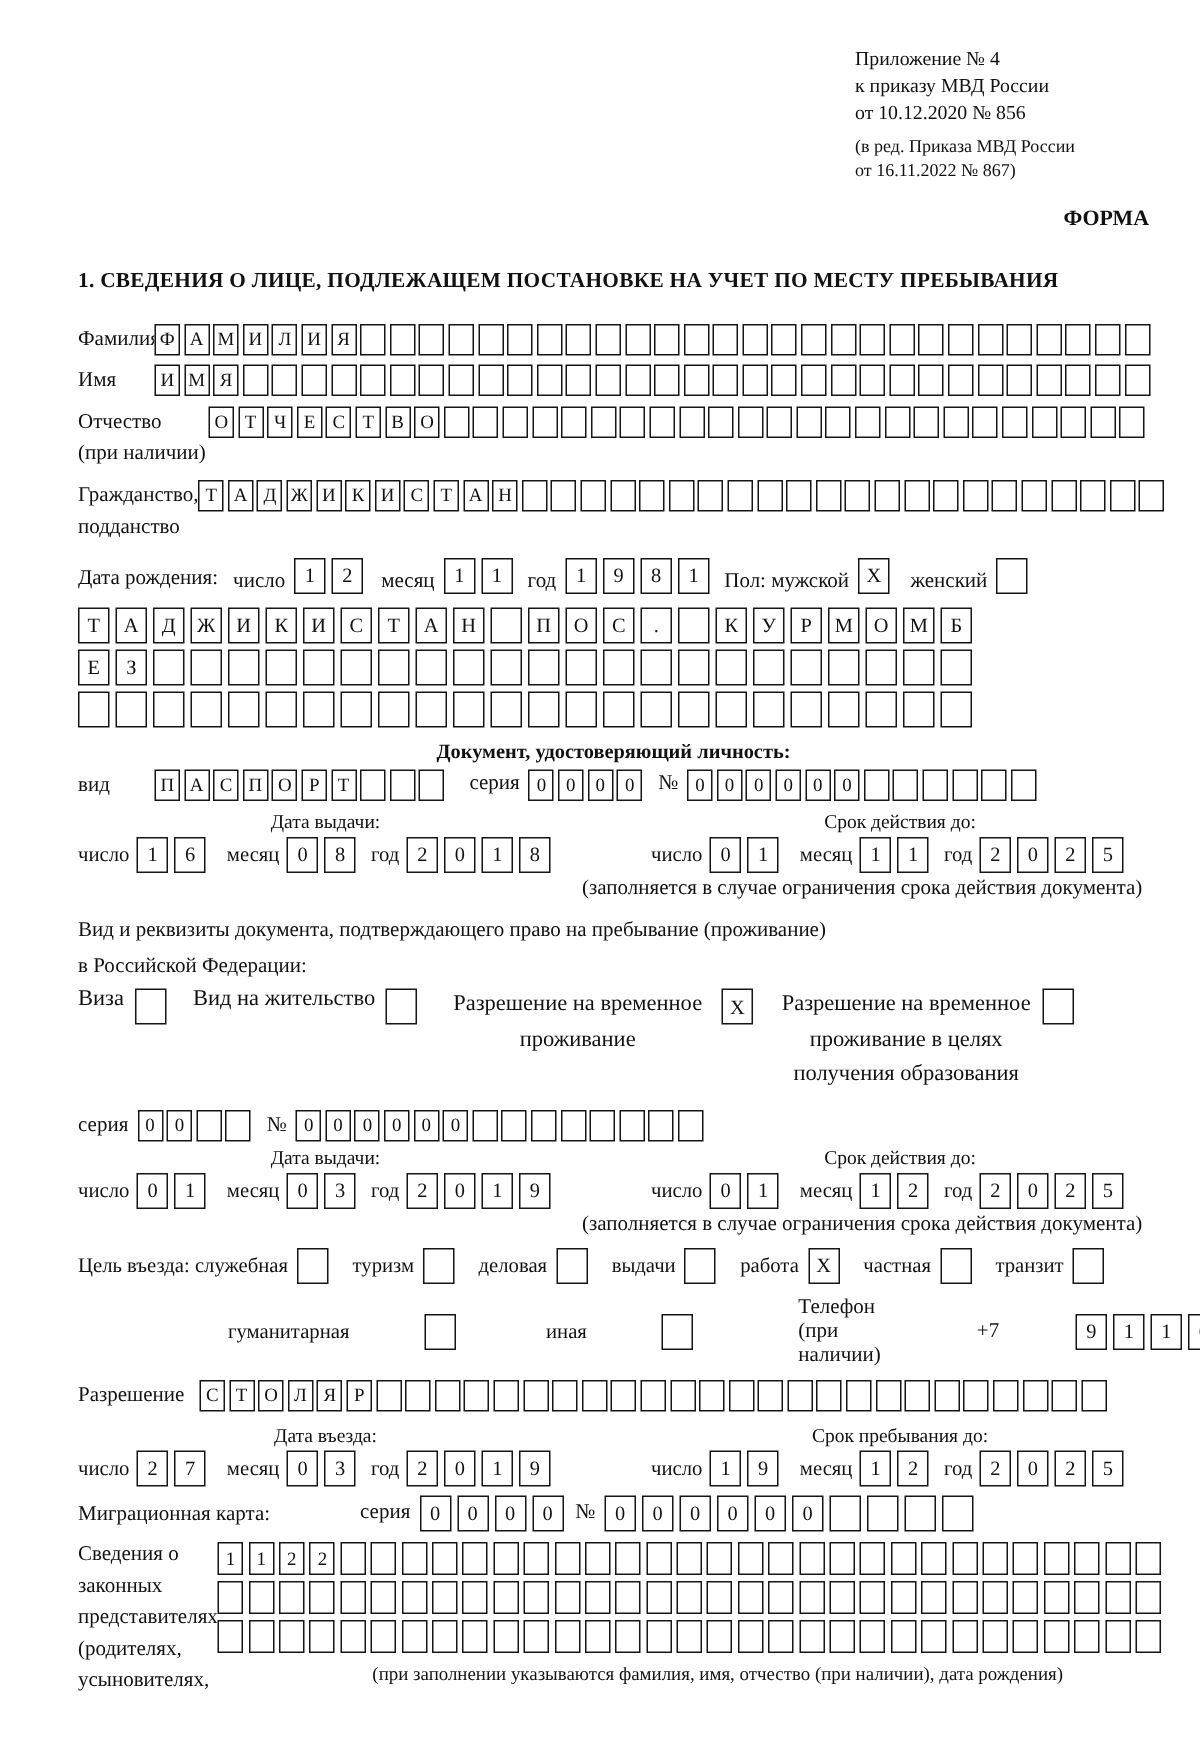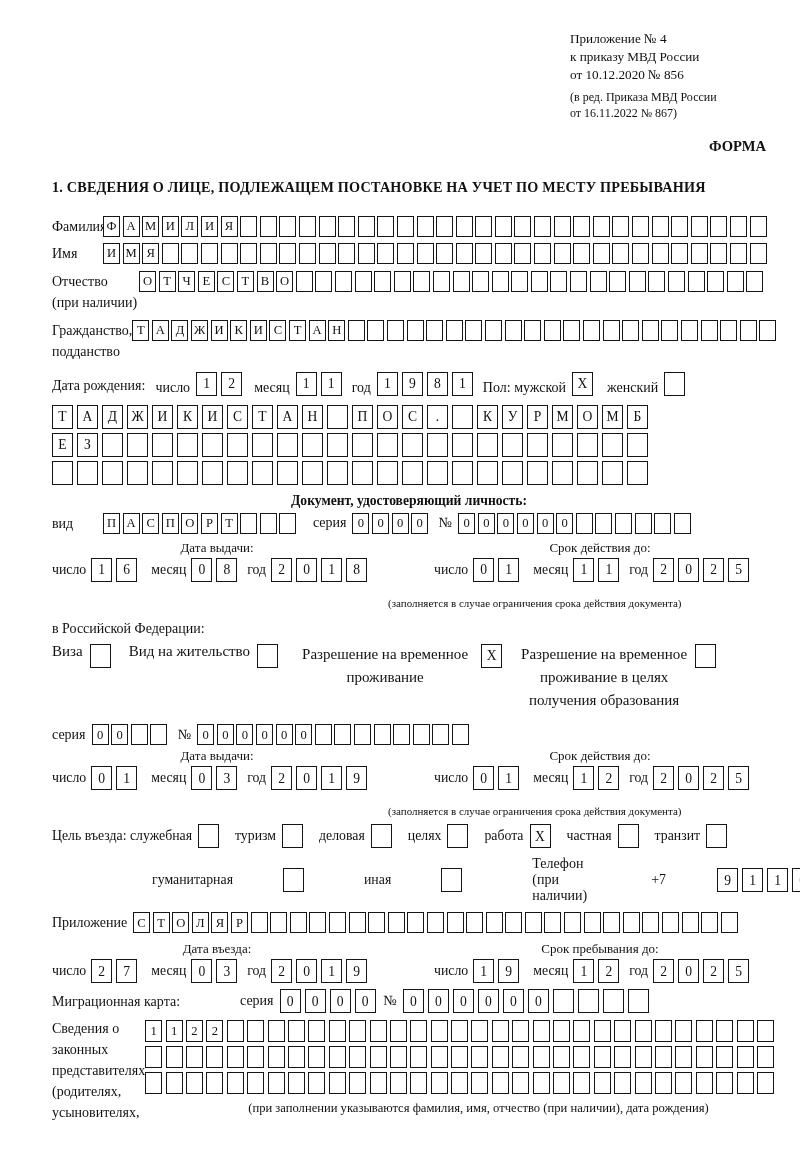--- a/index.html
+++ b/index.html
@@ -44,21 +44,21 @@
   .stack { display:flex; flex-direction:column; }
   .stack .cells { margin-bottom:4px; }
 
   
   .dates-wrap { display:flex; margin-top:6px; }
   .dates-left { width:330px; flex:none; }
   .dates-right { flex:1; padding-left:52px; }
   .dates-head { text-align:center; font-size:13px; margin-bottom:2px; }
   .dates-row { display:flex; align-items:center; }
   .dates-row .dl { font-size:13.8px; margin-right:5px; }
-  .restrict-note { font-size:11px; margin-top:15px; margin-left:-46px; white-space:nowrap; }
+  .restrict-note { font-size:14px; margin-top:3px; margin-left:-46px; white-space:nowrap; }
 
   .doc-heading { text-align:center; font-weight:bold; font-size:13.6px; margin-top:4px; }
 
   .intro { font-size:14px; line-height:1.7; margin-top:8px; }
 
   .permits { display:flex; align-items:flex-start; margin-top:2px; }
   .permits .pl { font-size:15px; }
   .permits .cells { margin-left:7px; margin-right:14px; margin-top:1px; }
   .pl-c { text-align:center; line-height:1.55; }
   .pl-w1 { width:178px; }
@@ -451,20 +451,21 @@
             <span class="cell">0</span>
             <span class="cell">2</span>
             <span class="cell">5</span>
           </div>
       </div>
       <div class="restrict-note">(заполняется в случае ограничения срока действия документа)</div>
     </div>
   </div>
 
   <div class="intro">
+    <div>Вид и реквизиты документа, подтверждающего право на пребывание (проживание)</div>
     <div>в Российской Федерации:</div>
   </div>
 
   <div class="permits">
     <span class="pl">Виза</span>
     <div class="cells lg">
         <span class="cell"></span>
       </div>
     <span class="pl">Вид на жительство</span>
     <div class="cells lg">
@@ -561,21 +562,21 @@
         <span class="cell"></span>
       </div>
     <span class="pl">туризм</span>
     <div class="cells lg">
         <span class="cell"></span>
       </div>
     <span class="pl">деловая</span>
     <div class="cells lg">
         <span class="cell"></span>
       </div>
-    <span class="pl">целях</span>
+    <span class="pl">выдачи</span>
     <div class="cells lg">
         <span class="cell"></span>
       </div>
     <span class="pl">работа</span>
     <div class="cells lg">
         <span class="cell">X</span>
       </div>
     <span class="pl">частная</span>
     <div class="cells lg">
         <span class="cell"></span>
@@ -605,21 +606,21 @@
         <span class="cell">0</span>
         <span class="cell">0</span>
         <span class="cell">0</span>
         <span class="cell">0</span>
         <span class="cell">0</span>
         <span class="cell"></span>
       </div>
   </div>
 
   <div class="frow" style="margin-top:8px;">
-    <div class="lbl w-grz">Приложение</div>
+    <div class="lbl w-grz">Разрешение</div>
     <div class="cells">
         <span class="cell">С</span>
         <span class="cell">Т</span>
         <span class="cell">О</span>
         <span class="cell">Л</span>
         <span class="cell">Я</span>
         <span class="cell">Р</span>
         <span class="cell"></span>
         <span class="cell"></span>
         <span class="cell"></span>

